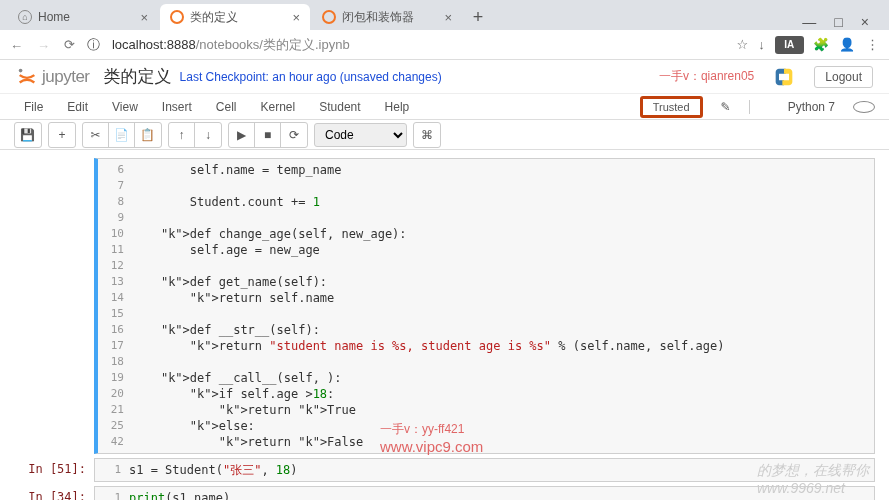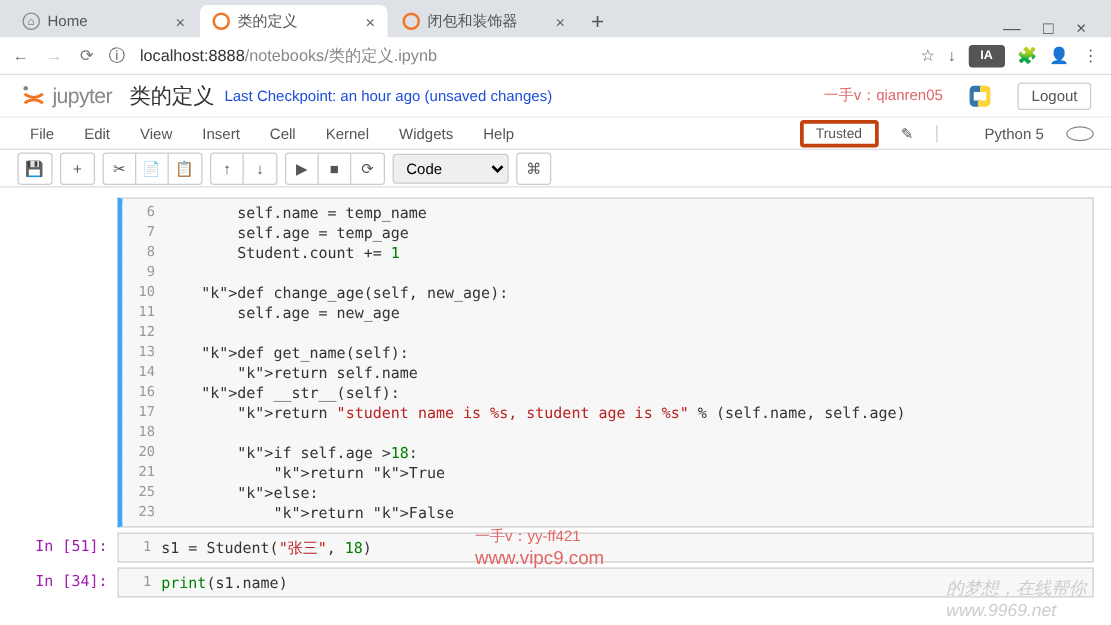--- a/index.html
+++ b/index.html
@@ -34,21 +34,21 @@
 .menubar .right{margin-left:auto;display:flex;align-items:center;gap:8px}
 .trusted{border:3px solid #c2410c;padding:2px 8px;border-radius:3px;font-size:11px}
 .kernel-ind{width:12px;height:12px;border:1px solid #888;border-radius:50%;display:inline-block}
 .toolbar{height:30px;display:flex;align-items:center;padding:2px 14px;border-bottom:1px solid #ddd;gap:0}
 .tbgrp{display:flex;border:1px solid #ccc;border-radius:3px;margin-right:6px}
 .tbtn{width:26px;height:24px;display:flex;align-items:center;justify-content:center;font-size:12px;color:#555;cursor:pointer;border-right:1px solid #ccc}
 .tbtn:last-child{border-right:none}
 .celltype{border:1px solid #ccc;height:24px;font-size:12px;padding:0 36px 0 6px;border-radius:3px;margin-right:6px}
 .notebook{padding:4px 0 20px 0;overflow:auto;height:380px}
 .cell{display:flex;margin:4px 14px}
-.prompt{width:80px;text-align:right;font-family:monospace;font-size:12px;color:#a21caf;padding:4px 8px 0 0;flex-shrink:0}
+.prompt{width:80px;text-align:right;font-family:monospace;font-size:12px;color:#7f1d1d;padding:4px 8px 0 0;flex-shrink:0}
 .ia{flex:1;border:1px solid #cfcfcf;background:#f7f7f7;font-family:monospace;font-size:12px;padding:3px 0;position:relative}
 .ia.sel{border-left:4px solid #42A5F5}
 .gutter{width:34px;text-align:right;color:#999;padding-right:8px;display:inline-block;background:#f7f7f7;user-select:none;font-size:11px}
 .code-line{display:flex;min-height:16px;line-height:16px}
 .code-text{white-space:pre}
 .s{color:#BA2121}
 .num{color:#008000}
 .bi{color:#008000}
 .wm-c{position:absolute;left:380px;top:421px;font-size:15px;color:#e06666;pointer-events:none}
 .wm-r{position:absolute;right:20px;bottom:4px;font-size:14px;color:#ccc;pointer-events:none;font-style:italic}
@@ -121,27 +121,27 @@
   </div>
 </div>
 
 <div class="menubar">
   <span>File</span>
   <span>Edit</span>
   <span>View</span>
   <span>Insert</span>
   <span>Cell</span>
   <span>Kernel</span>
-  <span>Widgets</span>
+  <span>Student</span>
   <span>Help</span>
   <div class="right">
     <span class="trusted">Trusted</span>
     <span>✎</span>
     <span style="border-left:1px solid #ccc;height:14px"></span>
-    <span>Python 5</span>
+    <span>Python 7</span>
     <span class="kernel-ind"></span>
   </div>
 </div>
 
 <div class="toolbar">
   <div class="tbgrp">
       <span class="tbtn">💾</span>
     </div>
   <div class="tbgrp">
       <span class="tbtn">+</span>
@@ -170,21 +170,20 @@
   <div id="cells">
       <div class="cell">
         <div class="prompt"></div>
         <div class="ia sel">
           <div class="code-line">
             <span class="gutter">6</span>
             <span class="code-text">        self.name = temp_name</span>
           </div>
           <div class="code-line">
             <span class="gutter">7</span>
-            <span class="code-text">        self.age = temp_age</span>
           </div>
           <div class="code-line">
             <span class="gutter">8</span>
             <span class="code-text">        Student.count += <span class="num">1</span></span>
           </div>
           <div class="code-line">
             <span class="gutter">9</span>
             <span class="code-text"></span>
           </div>
           <div class="code-line">
@@ -201,45 +200,53 @@
           </div>
           <div class="code-line">
             <span class="gutter">13</span>
             <span class="code-text">    <span class="&lt;span">"k"</span>&gt;def get_name(self):</span>
           </div>
           <div class="code-line">
             <span class="gutter">14</span>
             <span class="code-text">        <span class="&lt;span">"k"</span>&gt;return self.name</span>
           </div>
           <div class="code-line">
+            <span class="gutter">15</span>
+            <span class="code-text"></span>
+          </div>
+          <div class="code-line">
             <span class="gutter">16</span>
             <span class="code-text">    <span class="&lt;span">"k"</span>&gt;def __str__(self):</span>
           </div>
           <div class="code-line">
             <span class="gutter">17</span>
             <span class="code-text">        <span class="&lt;span">"k"</span>&gt;return <span class="s">"student name is %s, student age is %s"</span> % (self.name, self.age)</span>
           </div>
           <div class="code-line">
             <span class="gutter">18</span>
             <span class="code-text"></span>
           </div>
           <div class="code-line">
+            <span class="gutter">19</span>
+            <span class="code-text">    <span class="&lt;span">"k"</span>&gt;def __call__(self, ):</span>
+          </div>
+          <div class="code-line">
             <span class="gutter">20</span>
             <span class="code-text">        <span class="&lt;span">"k"</span>&gt;if self.age &gt;<span class="num">18</span>:</span>
           </div>
           <div class="code-line">
             <span class="gutter">21</span>
             <span class="code-text">            <span class="&lt;span">"k"</span>&gt;return <span class="&lt;span">"k"</span>&gt;True</span>
           </div>
           <div class="code-line">
             <span class="gutter">25</span>
             <span class="code-text">        <span class="&lt;span">"k"</span>&gt;else:</span>
           </div>
           <div class="code-line">
-            <span class="gutter">23</span>
+            <span class="gutter">42</span>
             <span class="code-text">            <span class="&lt;span">"k"</span>&gt;return <span class="&lt;span">"k"</span>&gt;False</span>
           </div>
         </div>
       </div>
       <div class="cell">
         <div class="prompt">In [51]:</div>
         <div class="ia">
           <div class="code-line">
             <span class="gutter">1</span>
             <span class="code-text">s1 = Student(<span class="s">"张三"</span>, <span class="num">18</span>)</span>

